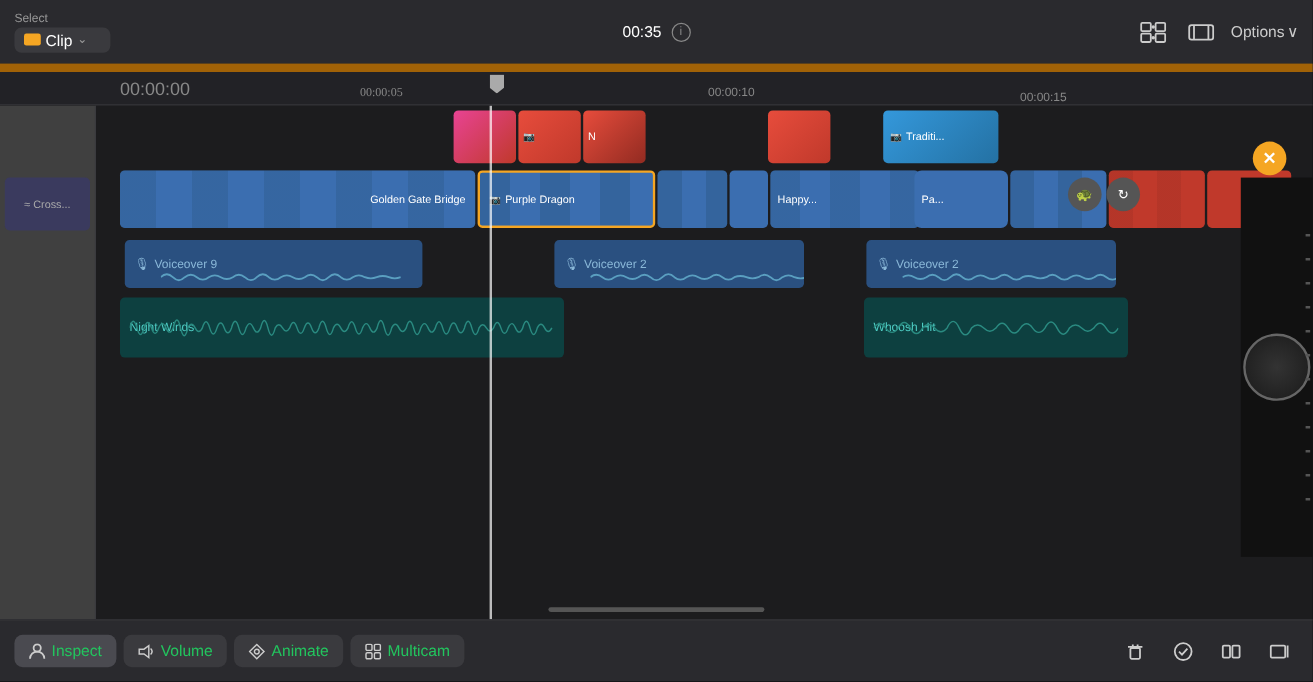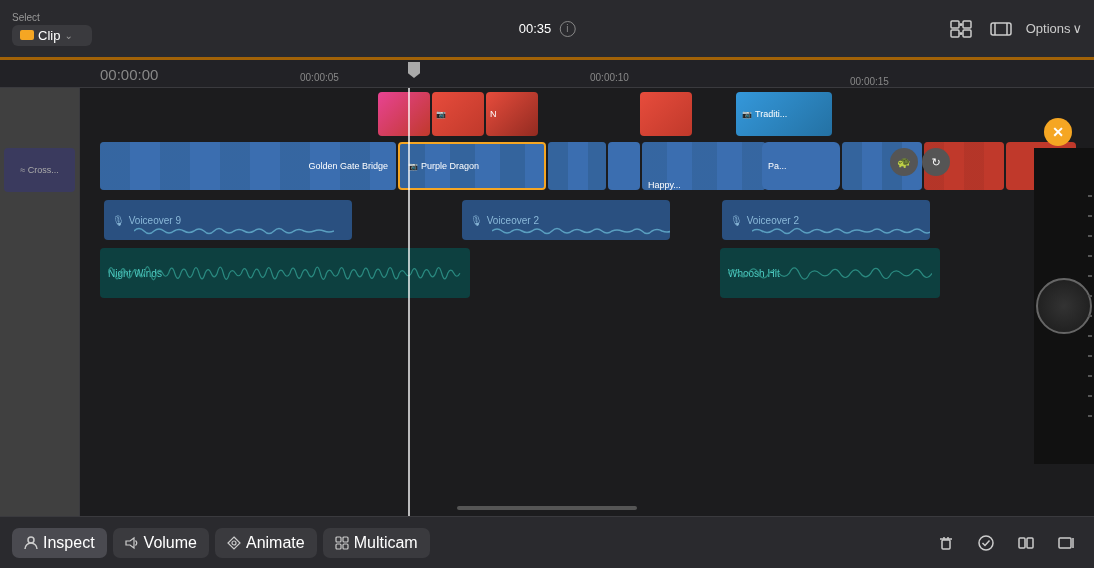--- a/index.html
+++ b/index.html
@@ -23,21 +23,21 @@
     }
 
     
     .top-bar {
       height: 60px;
       background: #2a2a2e;
       display: flex;
       align-items: center;
       justify-content: space-between;
       padding: 0 12px;
-      border-bottom: 3px solid #a16207;
+      border-bottom: 7px solid #a16207;
       flex-shrink: 0;
     }
 
     .select-group {
       display: flex;
       flex-direction: column;
       min-width: 80px;
     }
 
     .select-label {
@@ -162,22 +162,22 @@
     }
 
     .bottom-btn {
       display: flex;
       align-items: center;
       gap: 5px;
       padding: 6px 12px;
       border-radius: 7px;
       border: none;
       background: #3a3a3e;
-      color: #ffffff;
-      font-size: 16px;
+      color: #22c55e;
+      font-size: 13px;
       cursor: pointer;
     }
 
     .bottom-btn.active {
       background: #4a4a50;
     }
 
     .bottom-right {
       display: flex;
       gap: 8px;
@@ -269,21 +269,21 @@
       </button>
     </div>
   </div>
 
   <div class="ruler-container">
     <div style="position:relative; height:100%; width:100%;">
 
       <div style="position:absolute; left:0; bottom:4px; font-size:15px; color:#888;">
         <span>00:00:00</span>
       </div>
-      <div style="position:absolute; left:200px; bottom:4px; font-size:10px; color:#888;">
+      <div style="position:absolute; left:200px; bottom:4px; font-size:10px; color:#888;font-family:Liberation Serif, serif;">
         <span>00:00:05</span>
       </div>
       <div style="position:absolute; left:490px; bottom:4px; font-size:10px; color:#888;">
         <span>00:00:10</span>
       </div>
       <div style="position:absolute; left:750px; bottom:0; font-size:10px; color:#888;">
         <span>00:00:15</span>
       </div>
 
       <div style="position:absolute; left:308px; top:0; width:12px; height:28px; display:flex; flex-direction:column; align-items:center;">
@@ -333,21 +333,21 @@
           <span style="position:relative; z-index:1; font-size:8px; margin-right:3px;">📷</span>
           <span style="position:relative; z-index:1; font-size:9px;">Purple Dragon</span>
         </div>
 
         <div style="position:absolute; left:448px; width:58px; height:48px; border-radius:4px; background:#3b6eb0; overflow:hidden;">
           <div style="position:absolute; top:0; left:0; right:0; bottom:0; background:repeating-linear-gradient(90deg, #2d5a8a 0px, #2d5a8a 20px, #3b6eb0 20px, #3b6eb0 40px); opacity:0.5;"></div>
         </div>
         <div style="position:absolute; left:508px; width:32px; height:48px; border-radius:4px; background:#3b6eb0; display:flex; align-items:center; justify-content:center; font-size:9px; color:#fff; overflow:hidden;">
           <span></span>
         </div>
-        <div style="position:absolute; left:542px; width:124px; height:48px; border-radius:4px; background:#3b6eb0; display:flex; align-items:flex-end; padding:0 6px; font-size:9px; color:#fff; overflow:hidden;">
+        <div style="position:absolute; left:542px; width:124px; height:48px; border-radius:4px; background:#3b6eb0; display:flex; align-items:center; padding:0 6px; font-size:9px; color:#fff; overflow:hidden;">
           <div style="position:absolute; top:0; left:0; right:0; bottom:0; background:repeating-linear-gradient(90deg, #2d5a8a 0px, #2d5a8a 25px, #3b6eb0 25px, #3b6eb0 50px); opacity:0.4;"></div>
           <span style="position:relative; z-index:1;">Happy...</span>
         </div>
         <div style="position:absolute; left:662px; width:78px; height:48px; border-radius:6px; background:#3b6eb0; display:flex; align-items:center; padding:0 6px; font-size:9px; color:#fff; overflow:hidden;">
           <span>Pa...</span>
         </div>
         <div style="position:absolute; left:742px; width:80px; height:48px; border-radius:4px; background:#3b6eb0; overflow:hidden;">
           <div style="position:absolute; top:0; left:0; right:0; bottom:0; background:repeating-linear-gradient(90deg, #2d5a8a 0px, #2d5a8a 20px, #3b6eb0 20px, #3b6eb0 40px); opacity:0.5;"></div>
         </div>
         <div style="position:absolute; left:824px; width:80px; height:48px; border-radius:4px; background:#c0392b; overflow:hidden;">

